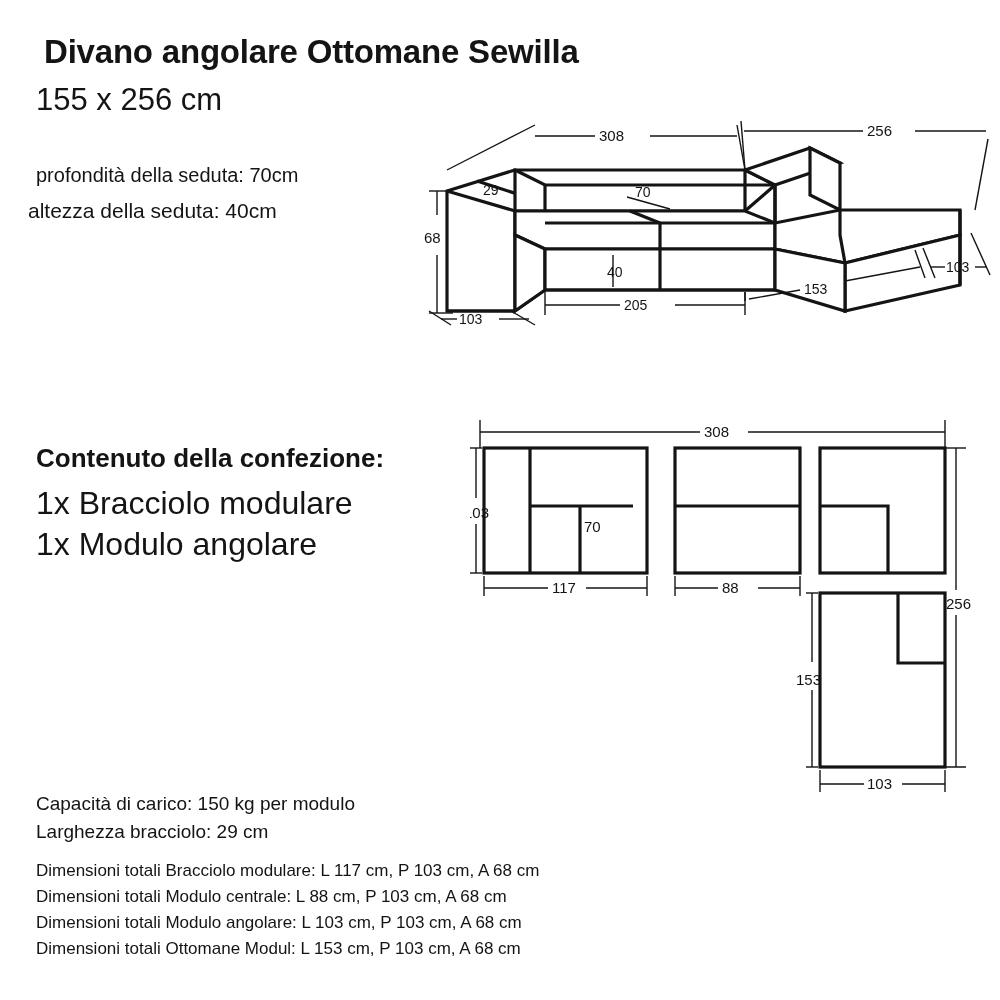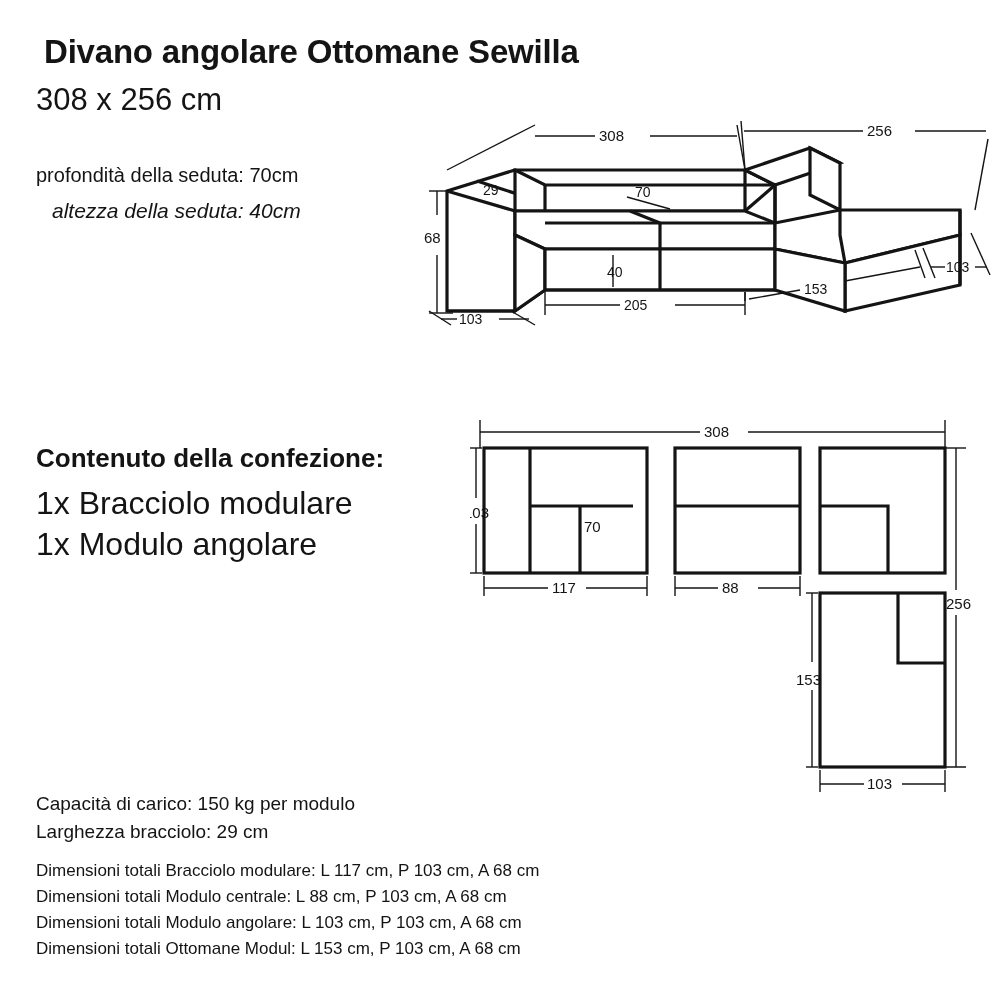--- a/index.html
+++ b/index.html
@@ -41,25 +41,24 @@
   }
   .spec-line1 {
     position: absolute;
     left: 36px;
     top: 164px;
     font-size: 20px;
     white-space: nowrap;
   }
   .spec-line2 {
     position: absolute;
-    left: 52px;
+    left: 28px;
     top: 199px;
     font-size: 21px;
     white-space: nowrap;
-    font-style: italic;
   }
   .contents-title {
     position: absolute;
     left: 36px;
     top: 443px;
     font-size: 26px;
     font-weight: bold;
     white-space: nowrap;
   }
   .contents-list {
@@ -122,21 +121,21 @@
     fill: #141414;
   }
   .fillw { fill: #ffffff; }
 </style>
 </head>
 <body>
 
 <div class="page">
 
   <div class="title">Divano angolare Ottomane Sewilla</div>
-  <div class="subtitle">308 x 256 cm</div>
+  <div class="subtitle">155 x 256 cm</div>
 
   <div class="spec-line1">profondità della seduta: 70cm</div>
   <div class="spec-line2">altezza della seduta: 40cm</div>
 
   <div class="contents-title">Contenuto della confezione:</div>
   <div class="contents-list">
     <div>1x Bracciolo modulare</div>
     <div>1x Modulo angolare</div>
   </div>
 

